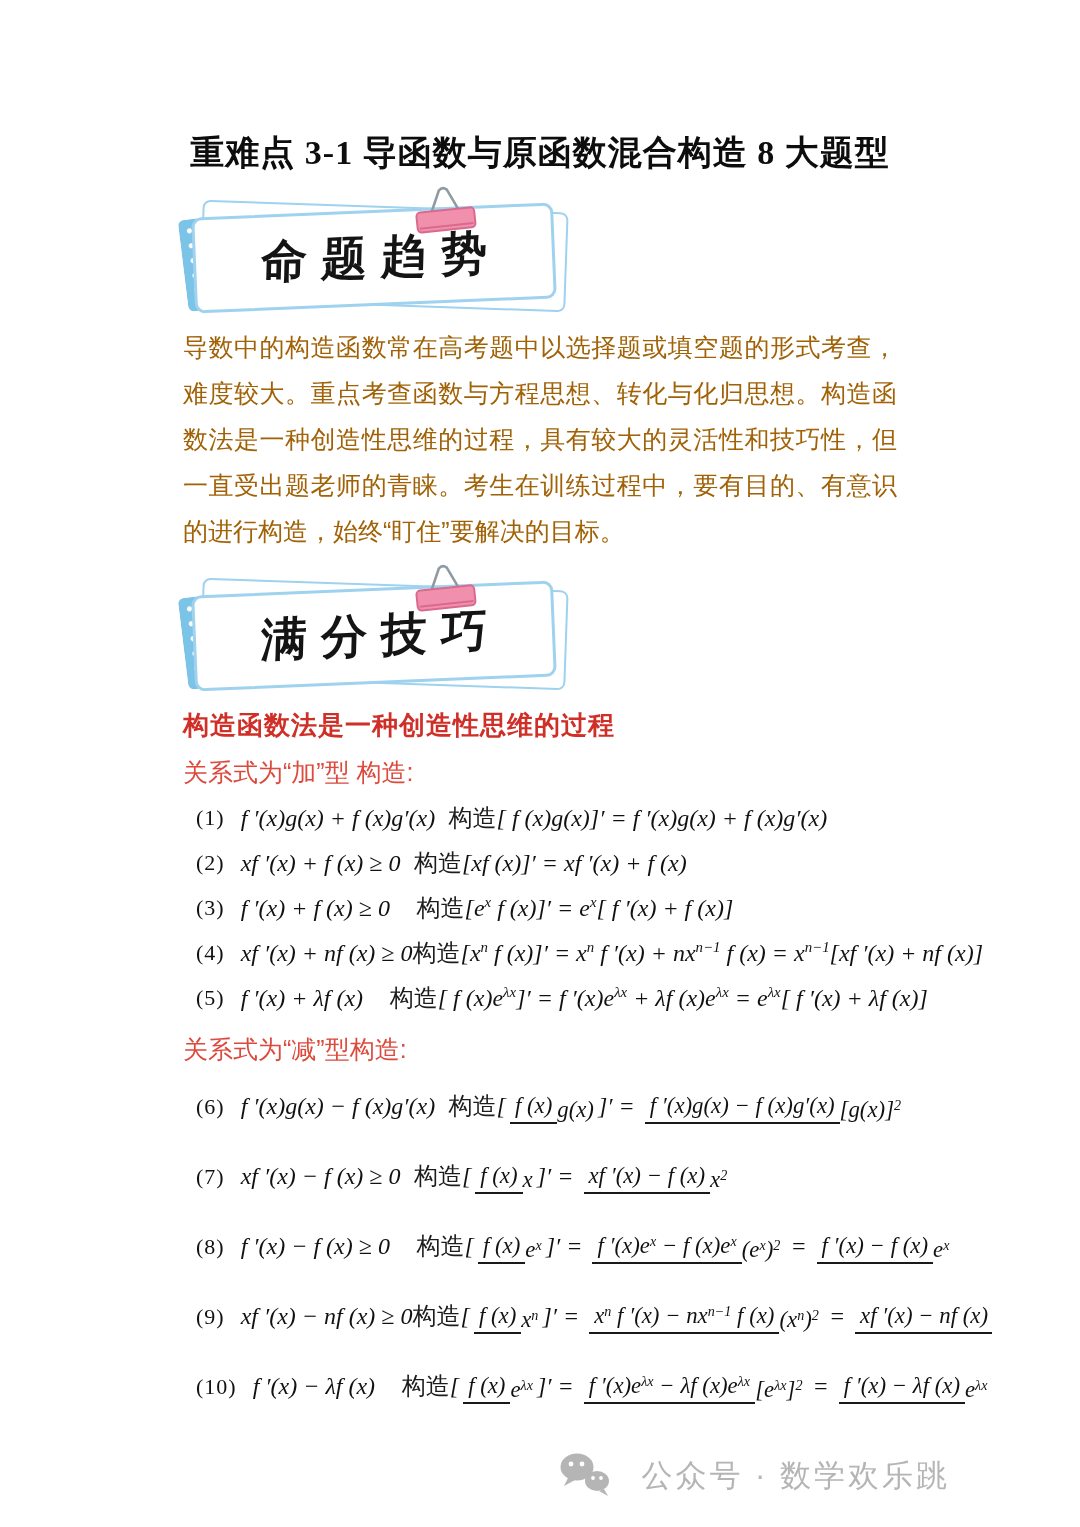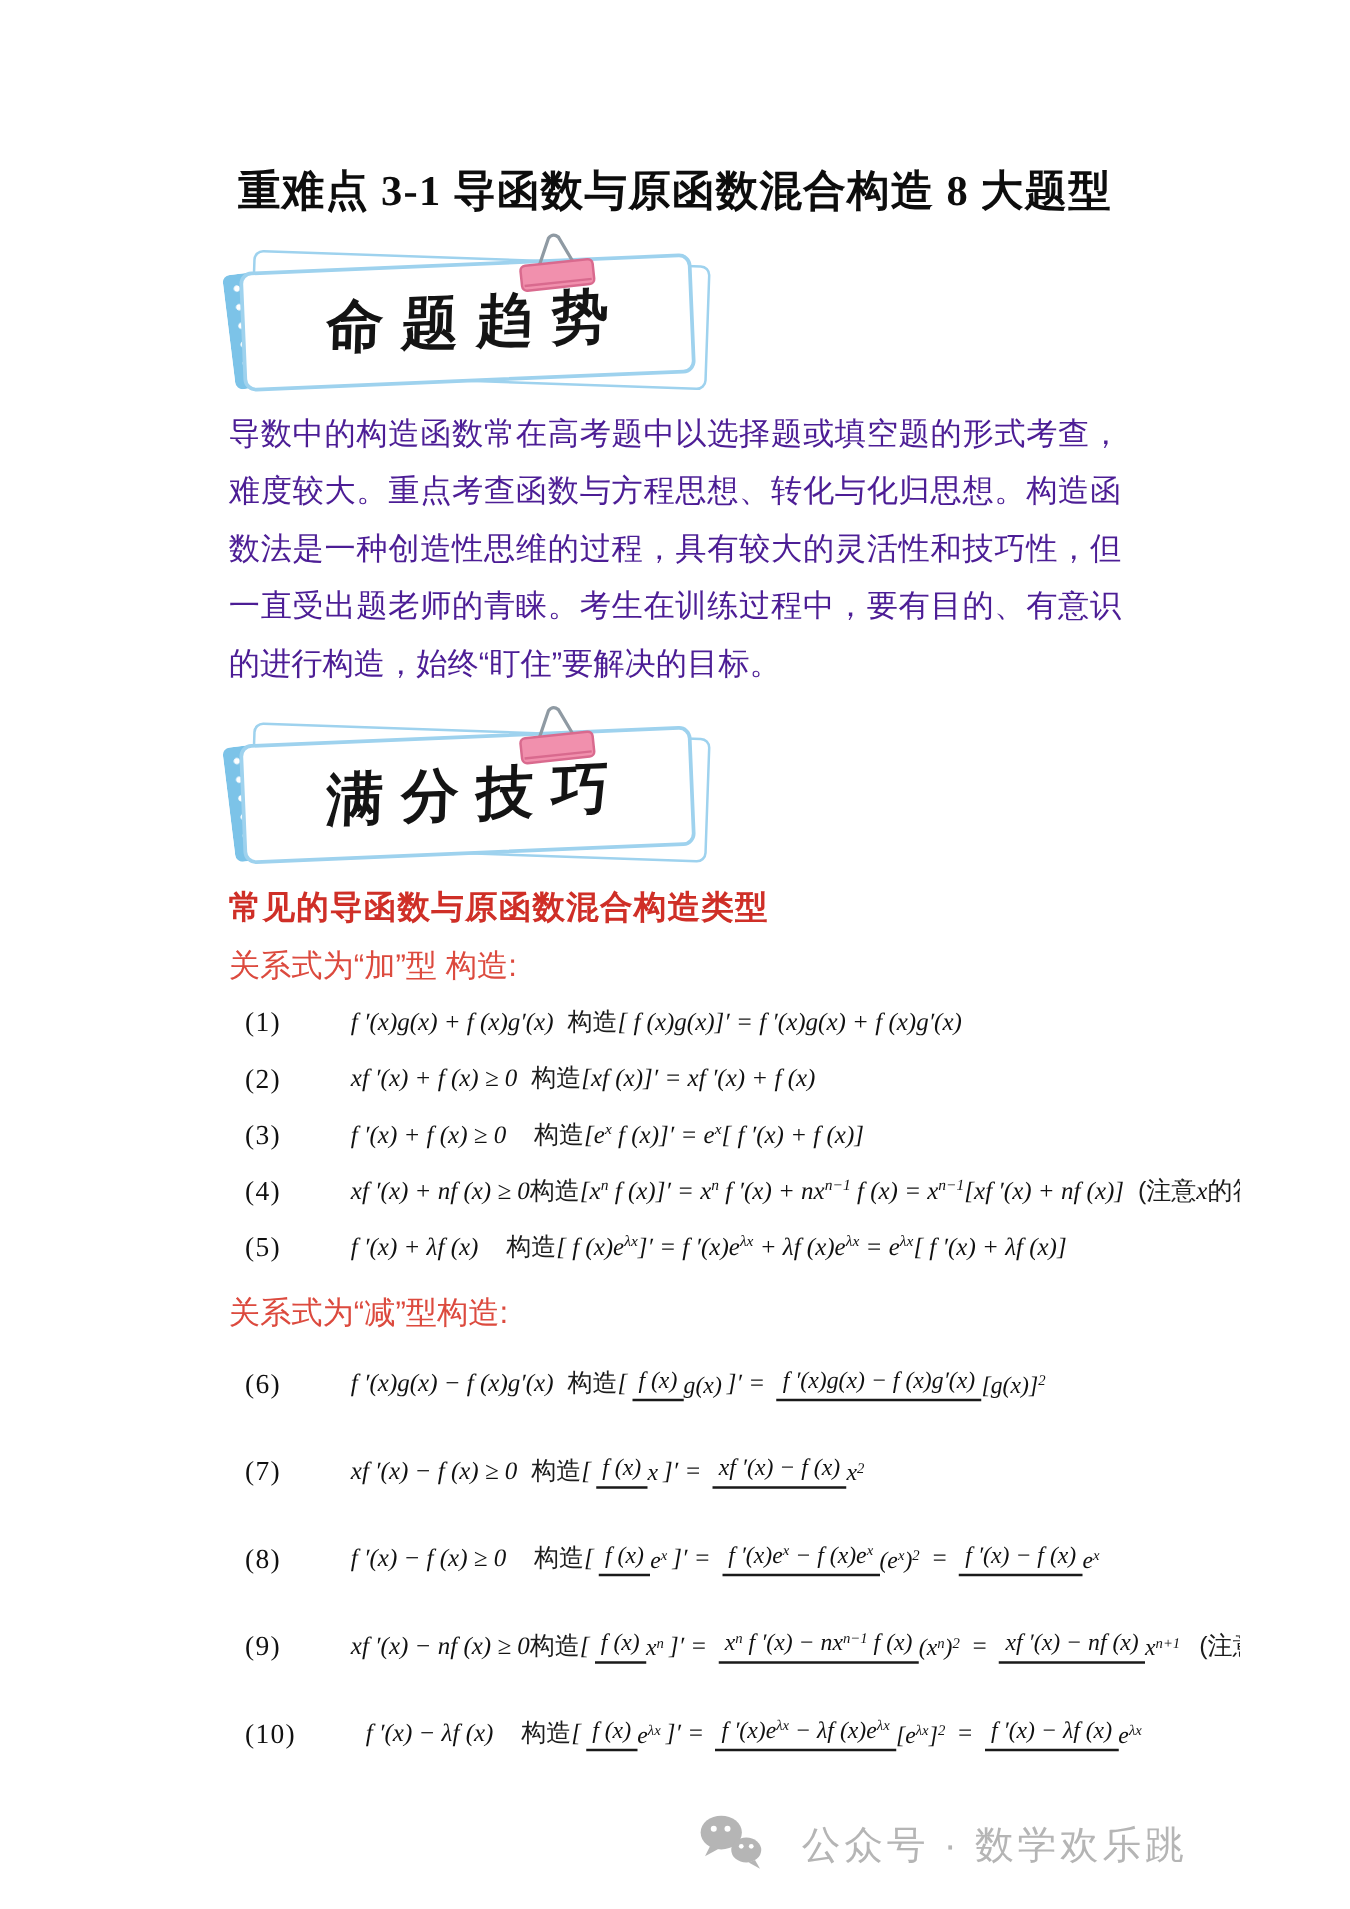--- a/index.html
+++ b/index.html
@@ -37,21 +37,21 @@
   .banner-text {
     font-family:"DejaVu Serif", serif; font-weight:bold;
     font-size:46px; letter-spacing:14px; padding-left:14px; color:#141414;
     transform:skewX(-4deg);
   }
   .banner-clip { position:absolute; left:225px; top:-18px; transform:rotate(-6deg); }
 
   
   .intro {
     margin:10px 95px 0 95px; font-size:25px; line-height:46px;
-    text-align:justify; color:#4c1d95;
+    text-align:justify; color:#a16207;
   }
 
   
   .tips-heading {
     margin:16px 0 0 95px; font-size:26px; font-weight:bold;
     color:var(--heading-red,#cf2f27); letter-spacing:1px;
   }
   .red-sub {
     margin:13px 0 0 95px; font-size:25px;
     color:var(--subheading-red,#dc4a3e);
@@ -59,21 +59,21 @@
 
   
   .formula-list { margin-left:108px; margin-top:6px; }
   .formula-row { display:flex; align-items:center; white-space:nowrap; }
   .g0 .formula-row { height:45px; }
   .g1 .formula-row { height:70px; }
   .flabel {
     font-family:"Liberation Serif", serif; font-size:22px;
     margin-right:16px; letter-spacing:1px; color:#111;
   }
-  .fparts { white-space:pre; font-size:20px;margin-left:40px; }
+  .fparts { white-space:pre; font-size:24px; }
   .mvar  { font-family:"Liberation Serif", serif; font-style:italic; white-space:pre; color:#111; }
   .mtext { font-family:"Liberation Sans", sans-serif; white-space:pre; color:#1c1c1c; }
   .msup  { font-family:"Liberation Serif", serif; font-style:italic;
            font-size:0.62em; position:relative; top:-0.55em; white-space:pre; color:#111; }
   .mfrac { display:inline-flex; flex-direction:row; align-items:center;
            vertical-align:middle; margin:0 4px; line-height:1.2; font-size:0.95em; }
   .mfrac .num { padding:0 5px 2px 5px; border-bottom:2px solid #1a1a1a; text-align:center; }
   .mfrac .den { padding-top:4px; text-align:right; }
 
   
@@ -117,21 +117,21 @@
     </span>
     <span class="banner-clip">
       <svg width="74" height="50" viewBox="0 0 74 50">
         <path d="M22,30 L33,6 M52,30 L41,6 M33,6 Q37,2 41,6" fill="none" stroke="#8f9aa3" stroke-width="2.6" stroke-linecap="round"></path>
         <rect x="8" y="26" width="58" height="20" rx="4" fill="#f190ad" stroke="#d96a8e" stroke-width="2"></rect>
         <line x1="10" y1="42" x2="64" y2="42" stroke="#d96a8e" stroke-width="2"></line>
       </svg>
     </span>
   </div>
 
-  <div class="tips-heading">常见的导函数与原函数混合构造类型</div>
+  <div class="tips-heading">构造函数法是一种创造性思维的过程</div>
 
   <section>
     <div class="red-sub">关系式为“加”型 构造:</div>
     <div class="formula-list g0">
         <div class="formula-row">
           <span class="flabel">(1)</span>
           <span class="fparts"><span class="mvar">f ′(x)g(x) + f (x)g′(x)</span><span class="mtext">  构造</span><span class="mvar">[ f (x)g(x)]′ = f ′(x)g(x) + f (x)g′(x)</span></span>
         </div>
         <div class="formula-row">
           <span class="flabel">(2)</span>

